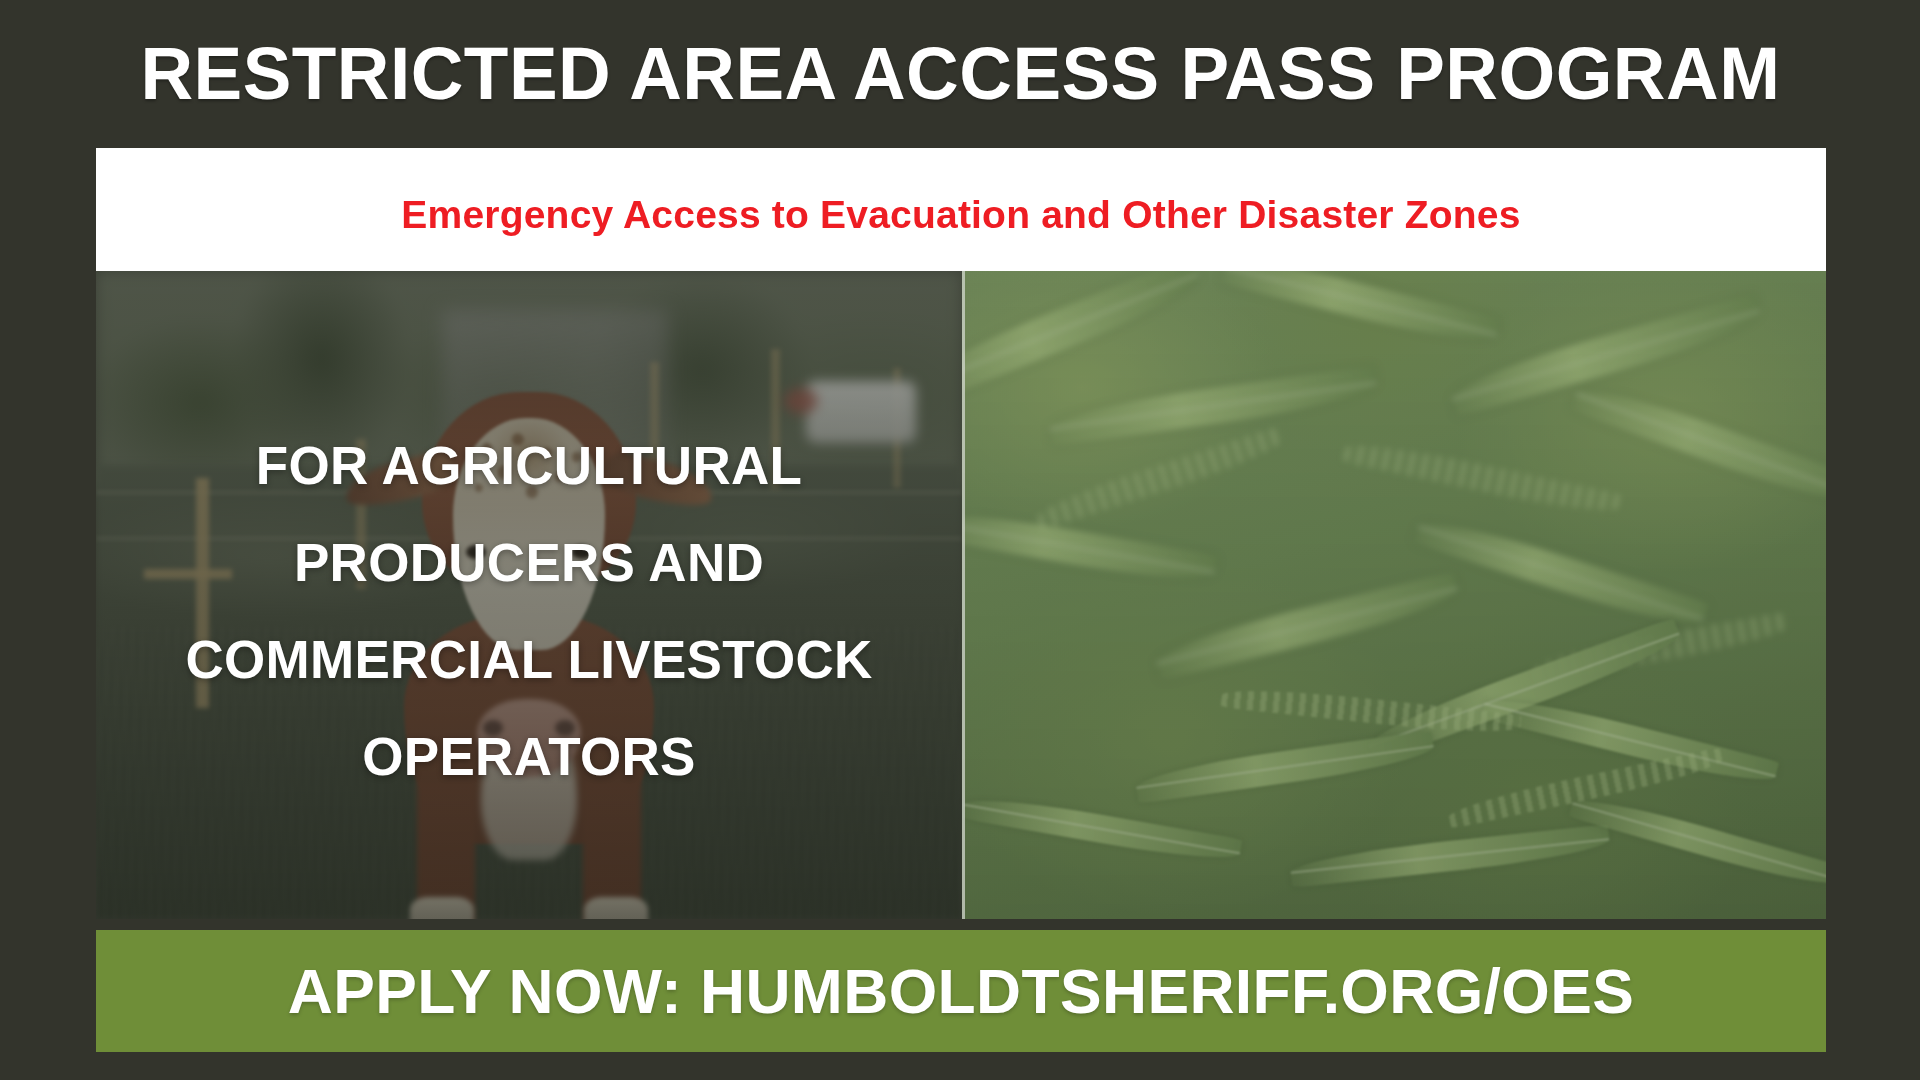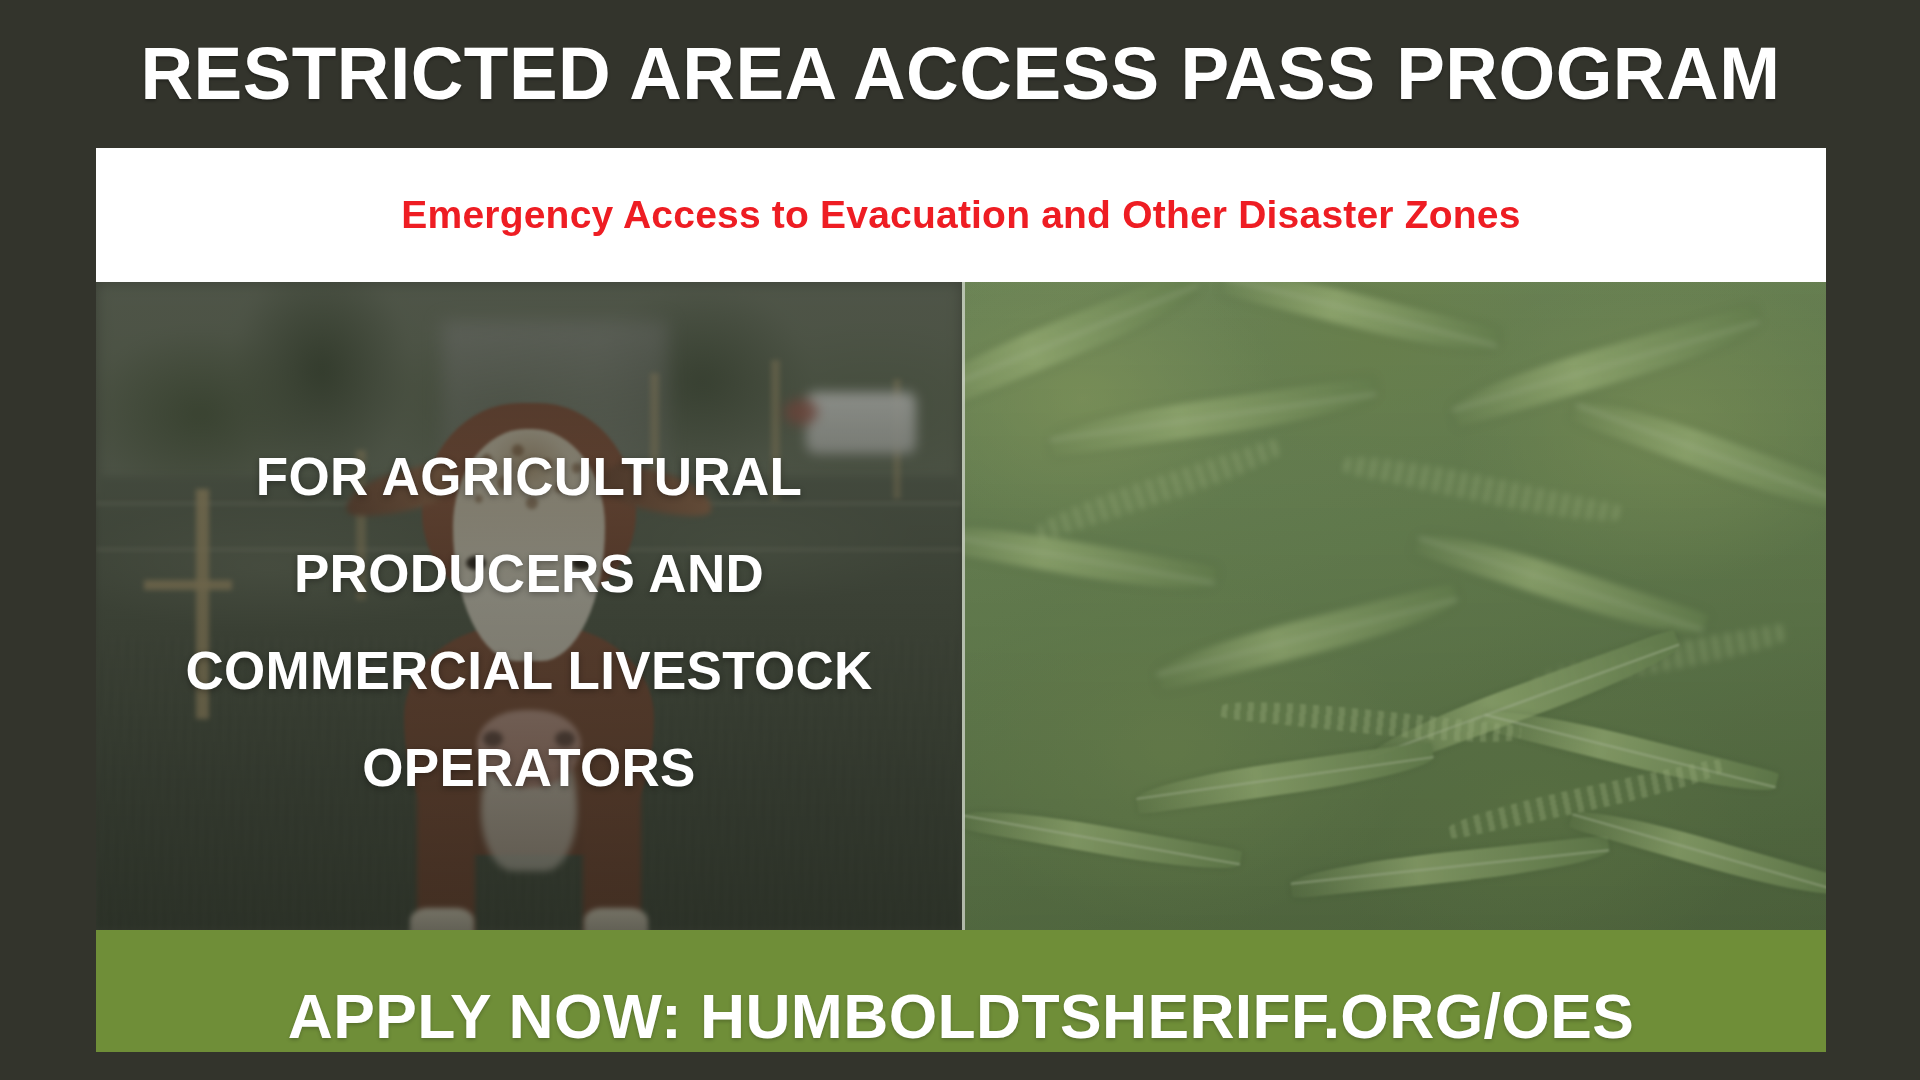--- a/index.html
+++ b/index.html
@@ -51,21 +51,21 @@
     color:#ee1d23;
     font-size:39px;
     font-weight:bold;
     letter-spacing:0.2px;
     white-space:nowrap;
     text-align:right;
   }
 
   
   .panels {
-    position:absolute; left:0; top:134px;
+    position:absolute; left:0; top:123px;
     width:1730px; height:648px;
     display:flex;
   }
   .panel {
     position:relative;
     overflow:hidden;
     display:flex; align-items:center; justify-content:center;
   }
   .panel-left  { width:866px; height:648px; background:#4a4f42; }
   .panel-right { width:864px; height:648px; background:#7c9459; }
@@ -245,21 +245,21 @@
     background:linear-gradient(180deg, rgba(92,104,78,.34) 0%, rgba(84,98,72,.40) 55%, rgba(74,88,62,.44) 100%);
   }
   .can-blur { filter:blur(3.2px); position:absolute; inset:0; }
   .can-sharp { filter:blur(1.1px); position:absolute; inset:0; }
 
   
   .cta-bar {
     position:absolute; left:0; top:782px;
     width:1730px; height:122px;
     background:#6f8e38;
-    display:flex; align-items:flex-end; justify-content:center;
+    display:flex; align-items:center; justify-content:center;
   }
   .cta-text {
     color:#ffffff;
     font-size:63px;
     font-weight:bold;
     letter-spacing:0.4px;
     white-space:nowrap;
     text-align:center;
     text-shadow:0 2px 4px rgba(0,0,0,.22);
     transform:scaleX(0.99);

